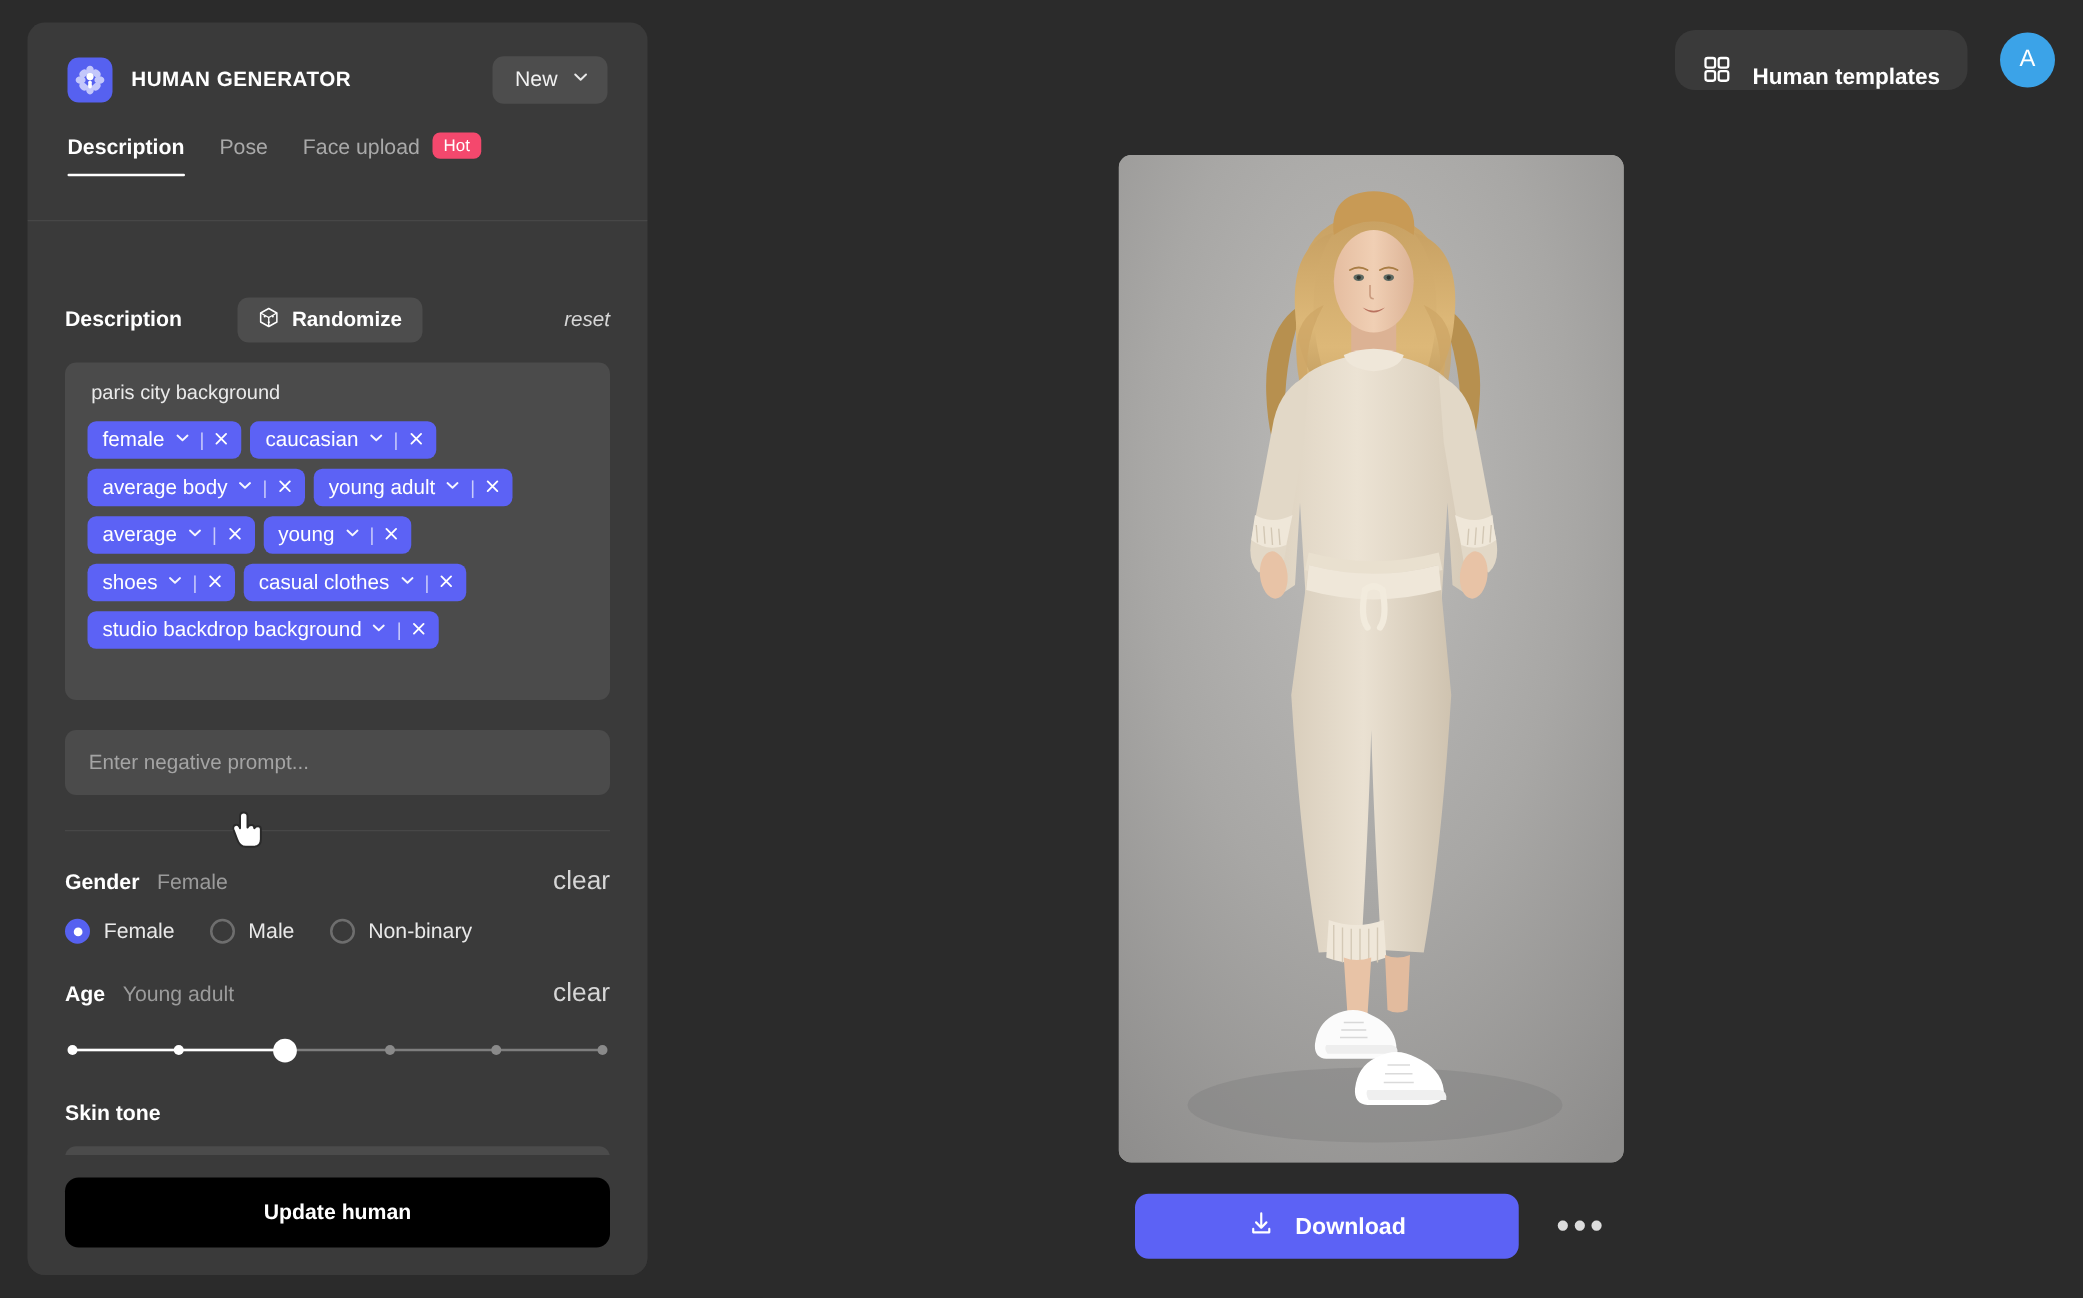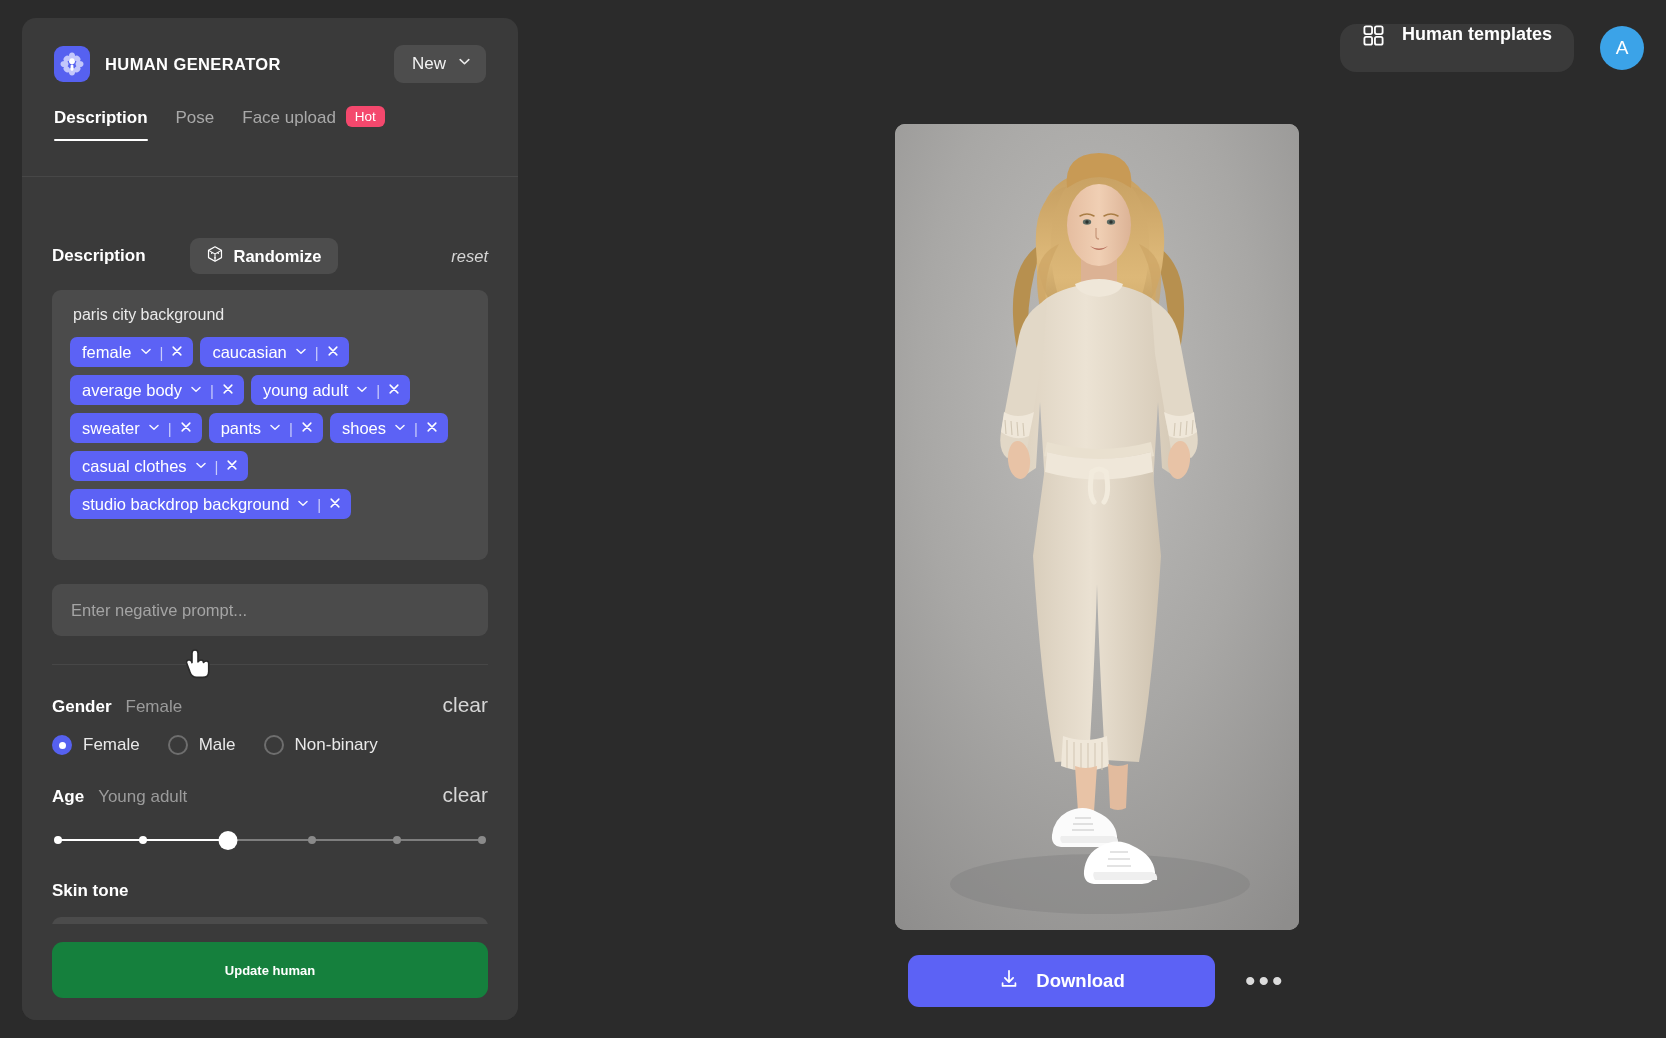--- a/index.html
+++ b/index.html
@@ -134,29 +134,29 @@
     padding: 0 19px; color: #f0abfc; font-size: 17px; cursor: pointer;
   }
   .select .chev { margin-left: auto; }
 
   .panel-foot {
     position: absolute; left: 0; right: 0; bottom: 0;
     background: #3a3a3a; padding: 18px 30px 22px 30px;
   }
   .primary {
     width: 100%; height: 56px; border: none; border-radius: 11px;
-    background: #15803d; color: #ffffff;
-    font-size: 13px; font-weight: bold; font-family: inherit; cursor: pointer;
+    background: #000000; color: #ffffff;
+    font-size: 17px; font-weight: bold; font-family: inherit; cursor: pointer;
   }
 
   
   .templates-btn {
     position: absolute; right: 92px; top: 24px;
     height: 48px; background: #3a3a3a; border: none; border-radius: 16px;
-    padding: 0 22px; display: flex; align-items: flex-start; gap: 17px;
+    padding: 0 22px; display: flex; align-items: flex-end; gap: 17px;
     color: #ffffff; font-size: 18px; font-weight: bold;
     font-family: inherit; cursor: pointer;
   }
   .avatar {
     position: absolute; right: 22px; top: 26px;
     width: 44px; height: 44px; border-radius: 50%;
     background: #3ba3e8; color: #ffffff;
     display: flex; align-items: center; justify-content: center;
     font-size: 19px; cursor: pointer;
   }
@@ -289,31 +289,31 @@
                 <span>young adult</span>
                 <span class="tcaret"><svg width="14" height="14" viewBox="0 0 16 16">
                     <path d="M3.4 6.2 L8 10.5 L12.6 6.2" stroke="#ffffff" stroke-width="1.7" fill="none" stroke-linecap="round" stroke-linejoin="round"></path>
                   </svg></span>
                 <span class="tsep">|</span>
                 <span class="tx"><svg width="14" height="14" viewBox="0 0 16 16">
                     <path d="M3.6 3.6 L12.4 12.4 M12.4 3.6 L3.6 12.4" stroke="#ffffff" stroke-width="1.7" stroke-linecap="round"></path>
                   </svg></span>
               </div>
               <div class="tag">
-                <span>sweater</span>
-                <span class="tcaret"><svg width="14" height="14" viewBox="0 0 16 16">
-                    <path d="M3.4 6.2 L8 10.5 L12.6 6.2" stroke="#ffffff" stroke-width="1.7" fill="none" stroke-linecap="round" stroke-linejoin="round"></path>
-                  </svg></span>
-                <span class="tsep">|</span>
-                <span class="tx"><svg width="14" height="14" viewBox="0 0 16 16">
-                    <path d="M3.6 3.6 L12.4 12.4 M12.4 3.6 L3.6 12.4" stroke="#ffffff" stroke-width="1.7" stroke-linecap="round"></path>
-                  </svg></span>
-              </div>
-              <div class="tag">
-                <span>pants</span>
+                <span>average</span>
+                <span class="tcaret"><svg width="14" height="14" viewBox="0 0 16 16">
+                    <path d="M3.4 6.2 L8 10.5 L12.6 6.2" stroke="#ffffff" stroke-width="1.7" fill="none" stroke-linecap="round" stroke-linejoin="round"></path>
+                  </svg></span>
+                <span class="tsep">|</span>
+                <span class="tx"><svg width="14" height="14" viewBox="0 0 16 16">
+                    <path d="M3.6 3.6 L12.4 12.4 M12.4 3.6 L3.6 12.4" stroke="#ffffff" stroke-width="1.7" stroke-linecap="round"></path>
+                  </svg></span>
+              </div>
+              <div class="tag">
+                <span>young</span>
                 <span class="tcaret"><svg width="14" height="14" viewBox="0 0 16 16">
                     <path d="M3.4 6.2 L8 10.5 L12.6 6.2" stroke="#ffffff" stroke-width="1.7" fill="none" stroke-linecap="round" stroke-linejoin="round"></path>
                   </svg></span>
                 <span class="tsep">|</span>
                 <span class="tx"><svg width="14" height="14" viewBox="0 0 16 16">
                     <path d="M3.6 3.6 L12.4 12.4 M12.4 3.6 L3.6 12.4" stroke="#ffffff" stroke-width="1.7" stroke-linecap="round"></path>
                   </svg></span>
               </div>
               <div class="tag">
                 <span>shoes</span>

